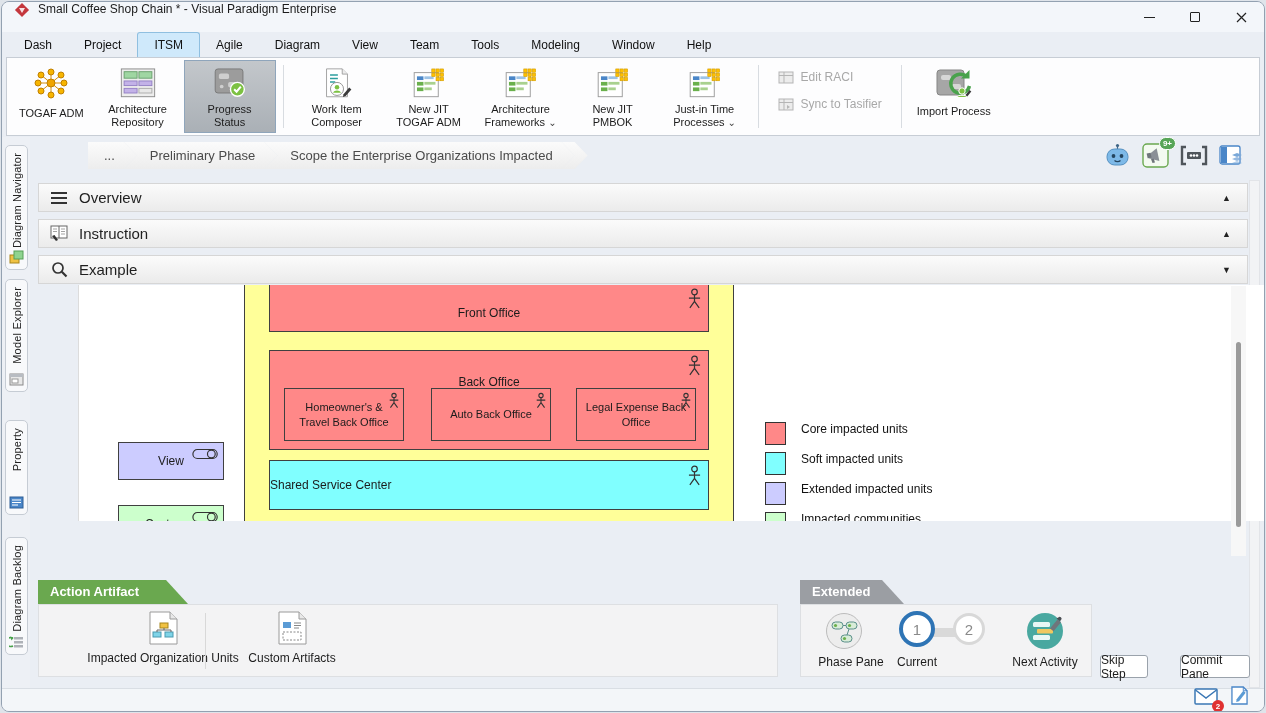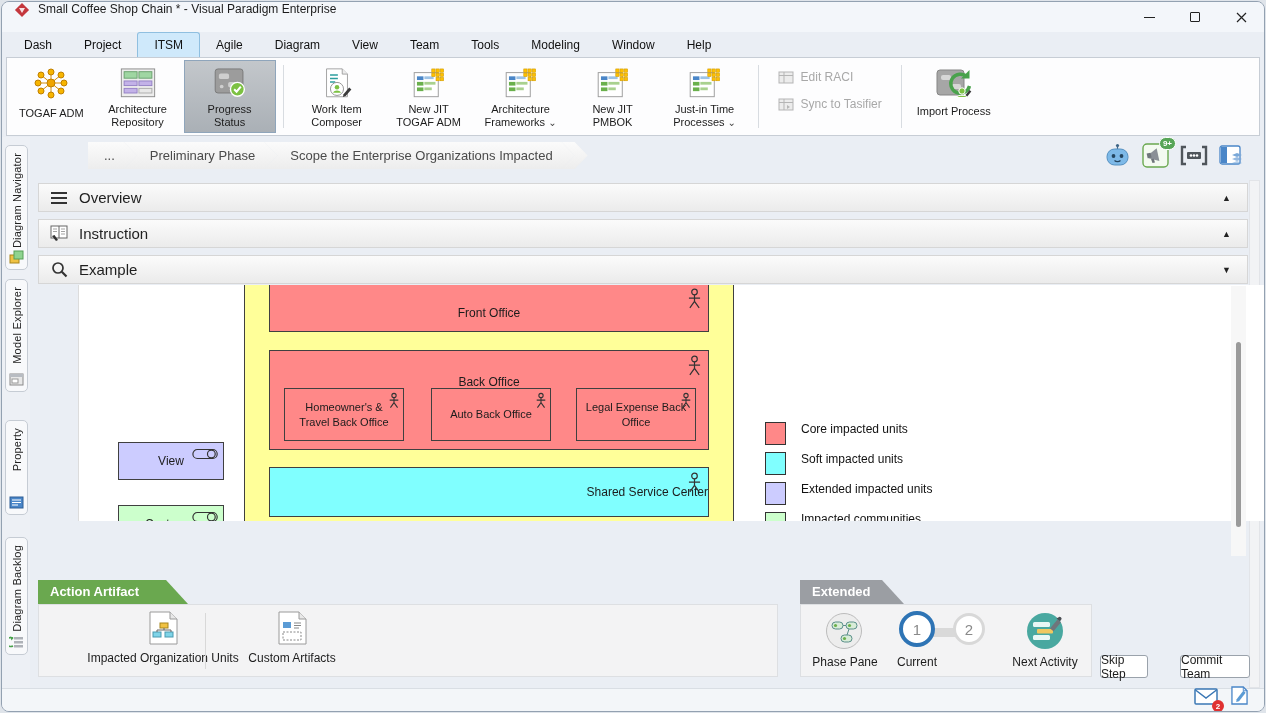--- a/index.html
+++ b/index.html
@@ -477,21 +477,21 @@
           <svg width="10" height="17" viewBox="0 0 14 22">
               <g fill="none" stroke="#333" stroke-width="1.5">
                 <circle cx="7" cy="4" r="3"></circle>
                 <path d="M7 7v7M1 10.5h12M7 14l-5 7M7 14l5 7"></path>
               </g>
             </svg>
         </span>
       </div>
     </div>
 
-    <div class="dgm-box" style="left: 190px; top: 182px; width: 440px; height: 50px; display: flex; align-items: center; justify-content: flex-end; background: rgb(128, 255, 255);">
+    <div class="dgm-box" style="left: 190px; top: 175px; width: 440px; height: 50px; display: flex; align-items: center; justify-content: flex-start; background: rgb(128, 255, 255);">
       <span class="dgm-label" style="position:static">Shared Service Center</span>
       <span class="actor" style="top:4px;right:7px">
         <svg width="13" height="21" viewBox="0 0 14 22">
             <g fill="none" stroke="#333" stroke-width="1.3">
               <circle cx="7" cy="4" r="3"></circle>
               <path d="M7 7v7M1 10.5h12M7 14l-5 7M7 14l5 7"></path>
             </g>
           </svg>
       </span>
     </div>
@@ -577,21 +577,21 @@
         <rect x="7" y="10" width="11" height="7" rx="3.5" fill="#d8ecd8" stroke="#5a8f8a"></rect>
           <circle cx="10.5" cy="13.5" r="1.6" fill="#6ab04c"></circle>
         <rect x="21" y="10" width="11" height="7" rx="3.5" fill="#d8ecd8" stroke="#5a8f8a"></rect>
           <circle cx="24.5" cy="13.5" r="1.6" fill="#6ab04c"></circle>
         <line x1="18" y1="13.5" x2="21" y2="13.5" stroke="#5a8f8a"></line>
         <rect x="16" y="23" width="11" height="7" rx="3.5" fill="#d8ecd8" stroke="#5a8f8a"></rect>
           <circle cx="19.5" cy="26.5" r="1.6" fill="#6ab04c"></circle>
         <line x1="24" y1="17" x2="22" y2="23" stroke="#5a8f8a"></line>
       </svg>
     </div>
-    <span class="nav-label" style="left:2px;top:50px;width:84px">Phase Pane</span>
+    <span class="nav-label" style="left:8px;top:50px;width:84px">Phase Pane</span>
 
     <div class="step-connector" style="left:128px;top:23px;width:40px"></div>
 
     <div class="step-circle" style="left:98px;top:6px;width:36px;height:36px;border:4px solid #2e74b5">
       <span>1</span>
     </div>
     <span class="nav-label" style="left:94px;top:50px;width:44px">Current</span>
 
     <div class="step-circle" style="left:152px;top:8px;width:32px;height:32px;border:3px solid #d8d8d8">
       <span>2</span>
@@ -604,21 +604,21 @@
         <rect x="7" y="23" width="17" height="5" rx="1.5" fill="#e9f7f5"></rect>
         <rect x="11" y="17" width="16" height="4.5" rx="1" fill="#f0c860"></rect>
         <path d="M24 16.5l7.5-9 3.5 2.8-7.5 9z" fill="#6f757b"></path>
         <path d="M30.5 6.5l3.5 2.8 1.2-1.5a1.8 1.8 0 0 0-.3-2.5 1.8 1.8 0 0 0-2.6.2z" fill="#4a4f54"></path>
       </svg>
     </div>
     <span class="nav-label" style="left:206px;top:50px;width:76px">Next Activity</span>
   </div>
 
   <div class="btn" style="left:1098px;top:653px;width:48px">Skip Step</div>
-  <div class="btn" style="left:1178px;top:653px;width:70px">Commit Team</div>
+  <div class="btn" style="left:1178px;top:653px;width:70px">Commit Pane</div>
 
   <div class="statusbar">
     <div class="sb-icon" style="right:46px">
       <svg width="24" height="17" viewBox="0 0 24 17">
           <rect x="1" y="1" width="22" height="15" rx="1" fill="#fff" stroke="#3b78b5" stroke-width="1.5"></rect>
           <path d="M1.5 2l10.5 8L22.5 2" fill="none" stroke="#3b78b5" stroke-width="1.5"></path>
         </svg>
       <span class="badge-red">2</span>
     </div>
     <div class="sb-icon" style="right:16px">

